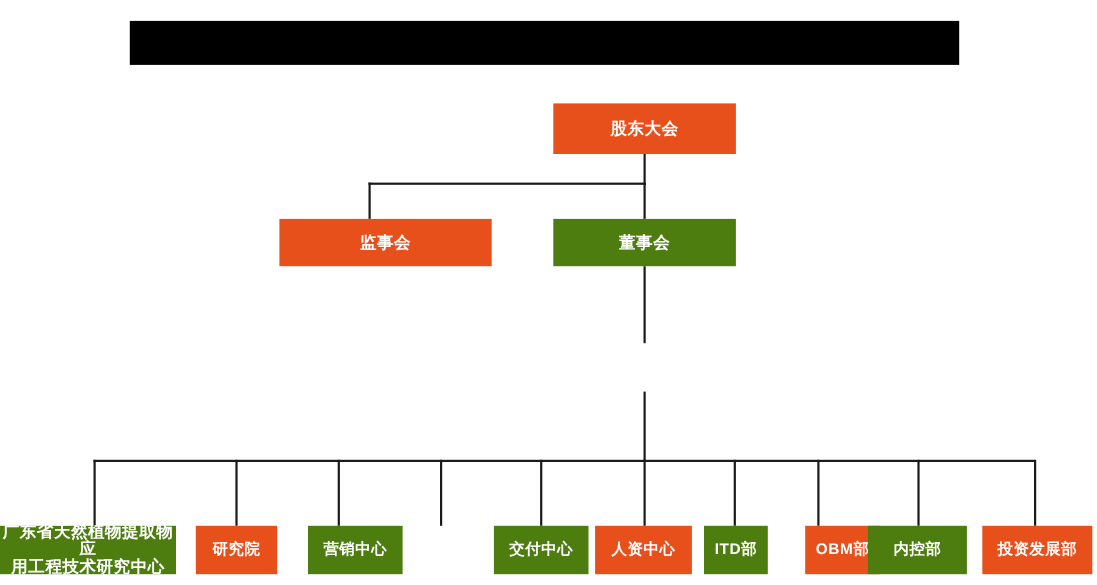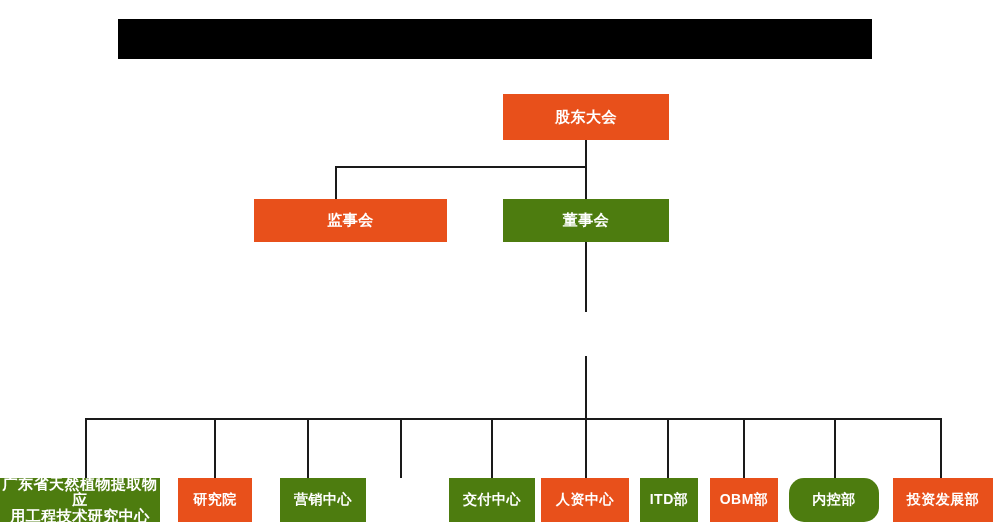--- a/index.html
+++ b/index.html
@@ -135,25 +135,25 @@
   </div>
 
   <div class="node dark tier-leaf" style="left:541px; top:478px; width:88px; height:44px;">
     <span class="node-label">人资中心</span>
   </div>
 
   <div class="node light tier-leaf" style="left:640px; top:478px; width:58px; height:44px;">
     <span class="node-label">ITD部</span>
   </div>
 
-  <div class="node dark tier-leaf" style="left:710px; top:478px; width:68px; height:44px;">
+  <div class="node dark tier-leaf" style="left:732px; top:478px; width:68px; height:44px;">
     <span class="node-label">OBM部</span>
   </div>
 
-  <div class="node light tier-leaf" style="left:789px; top:478px; width:90px; height:44px;border-radius:15px;">
+  <div class="node light tier-leaf" style="left:789px; top:478px; width:90px; height:44px;">
     <span class="node-label">内控部</span>
   </div>
 
   <div class="node dark tier-leaf" style="left:893px; top:478px; width:100px; height:44px;text-align:center;">
     <span class="node-label">投资发展部</span>
   </div>
 
 </div>
 
 </body></html>

